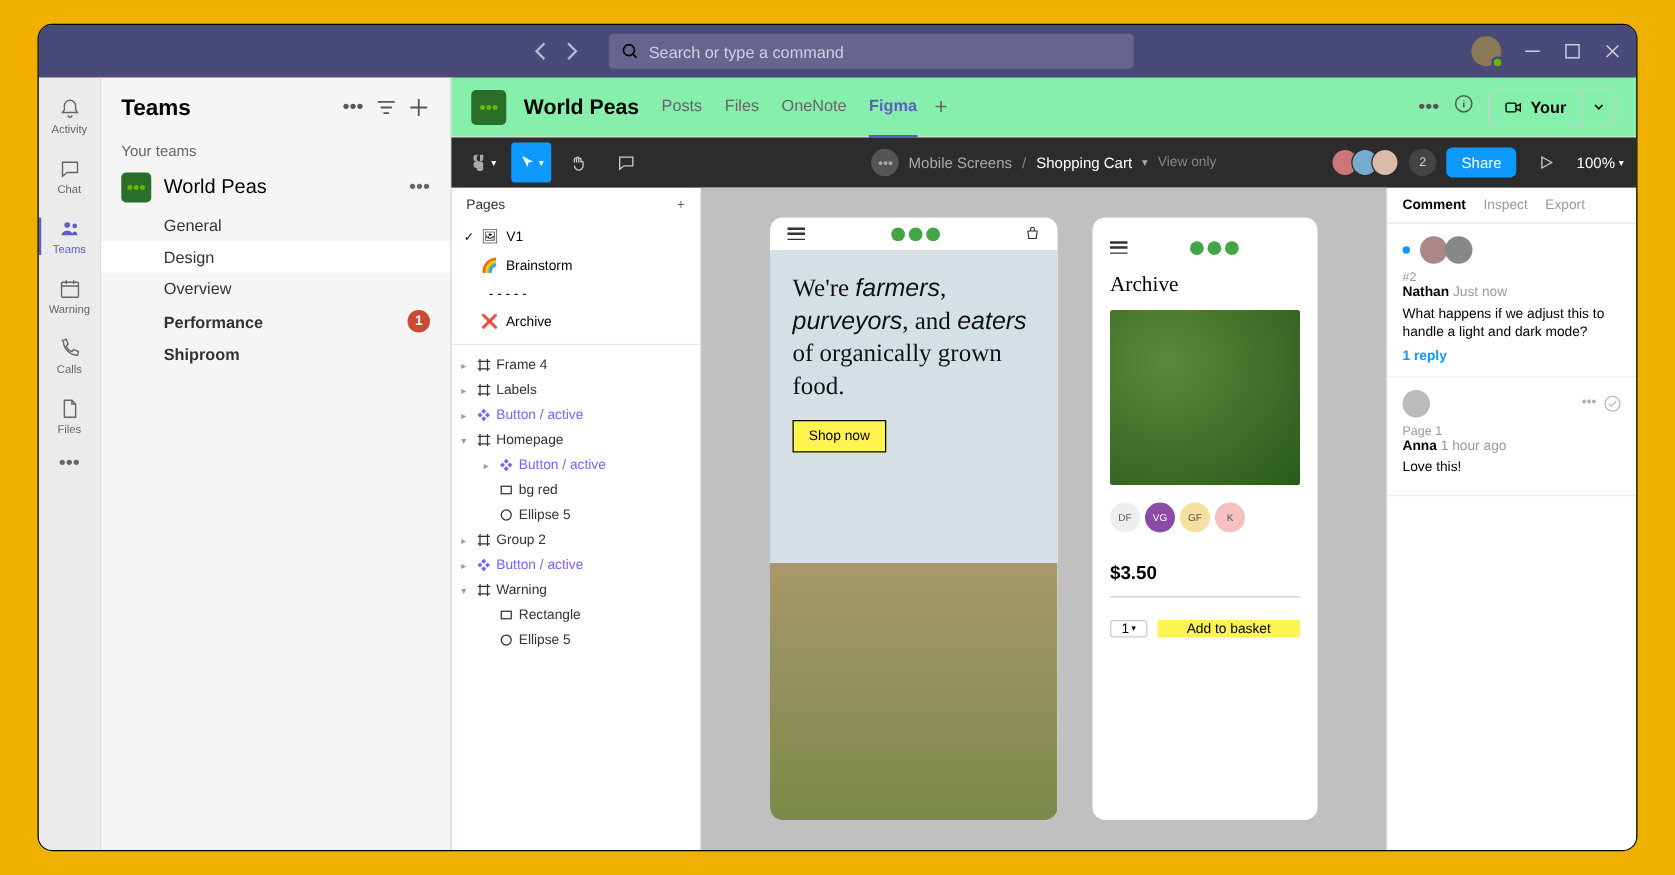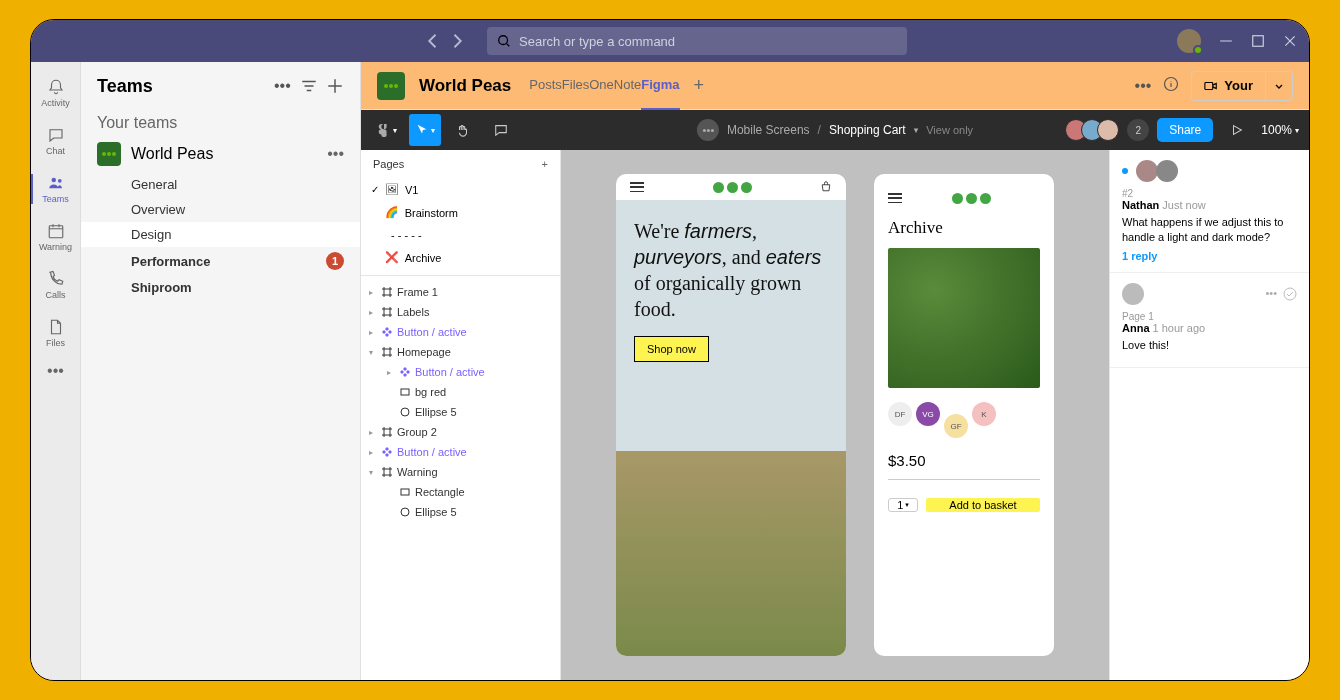--- a/index.html
+++ b/index.html
@@ -1,17 +1,17 @@
 <!DOCTYPE html>
 <html><head>
 <meta charset="utf-8">
 <style>
 * { box-sizing: border-box; margin: 0; padding: 0; font-family: -apple-system, "Segoe UI", sans-serif; }
 body { background: #f0b000; display: flex; align-items: center; justify-content: center; width: 1340px; height: 700px; overflow: hidden; }
-.app-window { width: 1280px; height: 662px; background: #fdba74; border-radius: 24px; overflow: hidden; display: flex; flex-direction: column; border: 1px solid #000; position: relative; }
+.app-window { width: 1280px; height: 662px; background: #86efac; border-radius: 12px; overflow: hidden; display: flex; flex-direction: column; border: 1px solid #000; position: relative; }
 
 
 .titlebar { height: 42px; background: #4a4a7a; display: flex; align-items: center; padding: 0 12px; gap: 8px; }
 .nav-arrows { display: flex; gap: 4px; margin-left: 380px; }
 .nav-arrow { width: 20px; height: 20px; display: flex; align-items: center; justify-content: center; color: #b8b8d0; cursor: pointer; }
 .search-wrap { flex: 0 0 420px; height: 28px; background: rgba(255,255,255,0.15); border-radius: 4px; display: flex; align-items: center; padding: 0 10px; gap: 8px; margin-left: 12px; }
 .search-wrap svg { width: 14px; height: 14px; fill: #d0d0e0; }
 .search-wrap input { flex: 1; background: transparent; border: none; color: #d0d0e0; font-size: 13px; outline: none; }
 .search-wrap input::placeholder { color: #d0d0e0; }
 .titlebar-right { margin-left: auto; display: flex; align-items: center; gap: 18px; }
@@ -29,40 +29,40 @@
 .rail-item.active::before { content: ''; position: absolute; left: 0; top: 8px; bottom: 8px; width: 2px; background: #5b5fc7; }
 .rail-item svg { width: 18px; height: 18px; }
 .rail-item span { font-size: 9px; }
 .rail-more { margin-top: 4px; color: #666; cursor: pointer; }
 
 
 .teams-side { width: 280px; background: #f5f5f5; border-right: 1px solid #e0e0e0; display: flex; flex-direction: column; }
 .teams-head { height: 48px; display: flex; align-items: center; padding: 0 16px; gap: 8px; }
 .teams-head h1 { font-size: 18px; font-weight: 700; flex: 1; }
 .teams-head .ico { width: 18px; height: 18px; color: #555; cursor: pointer; }
-.your-teams { font-size: 16px; color: #666; padding: 4px 16px; }
+.your-teams { font-size: 12px; color: #666; padding: 4px 16px; }
 .team-item { display: flex; align-items: center; padding: 6px 16px; gap: 10px; cursor: pointer; position: relative; }
 .team-logo { width: 24px; height: 24px; border-radius: 4px; background: #2a6e2a; display: flex; align-items: center; justify-content: center; }
 .team-logo .dots { display: flex; gap: 1px; }
 .team-logo .dot { width: 4px; height: 4px; border-radius: 50%; background: #6bb700; }
 .team-item .more { margin-left: auto; color: #666; }
 .channel { padding: 5px 16px 5px 50px; font-size: 13px; cursor: pointer; display: flex; align-items: center; color: #333; }
 .channel.active { background: #fff; font-weight: 400; }
 .channel.bold { font-weight: 700; }
 .badge { margin-left: auto; width: 18px; height: 18px; border-radius: 50%; background: #cc4a31; color: #fff; font-size: 11px; display: flex; align-items: center; justify-content: center; }
 
 
 .main { flex: 1; display: flex; flex-direction: column; overflow: hidden; }
 
 
 .chan-header { height: 48px; border-bottom: 1px solid #e0e0e0; display: flex; align-items: center; padding: 0 16px; gap: 14px; }
 .chan-logo { width: 28px; height: 28px; border-radius: 4px; background: #2a6e2a; display: flex; align-items: center; justify-content: center; }
 .chan-logo .dot { width: 4px; height: 4px; border-radius: 50%; background: #6bb700; }
 .chan-header h2 { font-size: 17px; font-weight: 700; }
-.chan-tabs { display: flex; margin-left: 4px; justify-content: flex-end; }
+.chan-tabs { display: flex; gap: 18px; margin-left: 4px; justify-content: flex-end; }
 .chan-tab { font-size: 13px; color: #666; cursor: pointer; height: 48px; display: flex; align-items: center; border-bottom: 2px solid transparent; }
 .chan-tab.active { color: #5b5fc7; font-weight: 600; border-bottom-color: #5b5fc7; }
 .add-tab { color: #666; cursor: pointer; font-size: 18px; }
 .chan-right { margin-left: auto; display: flex; align-items: center; gap: 12px; }
 .chan-right .ico { color: #555; cursor: pointer; }
 .meet-btn { display: flex; align-items: center; border: 1px solid #ccc; border-radius: 4px; overflow: hidden; }
 .meet-btn .main-btn { padding: 5px 12px; display: flex; align-items: center; gap: 6px; font-size: 13px; font-weight: 600; cursor: pointer; }
 .meet-btn .drop { padding: 5px 8px; border-left: 1px solid #ccc; cursor: pointer; }
 
 
@@ -111,21 +111,21 @@
 .hero { position: relative; flex: 1; background: linear-gradient(to bottom, #d5e0e5 0%, #d5e0e5 55%, #a89868 55%, #7a8a4a 100%); padding: 18px 18px; }
 .hero-text { font-family: Georgia, serif; font-size: 20px; line-height: 1.3; color: #111; }
 .hero-text em { font-style: italic; }
 .shop-btn { margin-top: 14px; background: #fdf351; border: 1.5px solid #000; padding: 6px 12px; font-size: 11px; display: inline-block; cursor: pointer; }
 .mock2 { width: 180px; background: #fff; border-radius: 10px; padding: 14px; display: flex; flex-direction: column; }
 .mock2 .mock-top { padding: 0; height: 20px; margin-bottom: 10px; }
 .lettuce-title { font-family: Georgia, serif; font-size: 17px; margin-bottom: 10px; }
 .lettuce-img { width: 100%; height: 140px; background: radial-gradient(ellipse at 30% 30%, #5a8a3a, #2a5a1a); border-radius: 2px; }
 .color-dots { display: flex; gap: 4px; margin-top: 14px; }
 .cdot { width: 24px; height: 24px; border-radius: 50%; font-size: 8px; display: flex; align-items: center; justify-content: center; color: #555; }
-.price { font-size: 15px; margin-top: 14px; border-bottom: 1px solid #ccc; padding-bottom: 10px; }
+.price { font-size: 15px; margin-top: 24px; border-bottom: 1px solid #ccc; padding-bottom: 10px; font-weight: bold; }
 .add-row { display: flex; gap: 8px; margin-top: 18px; }
 .qty { width: 30px; border: 1px solid #ccc; display: flex; align-items: center; justify-content: center; font-size: 11px; border-radius: 3px; gap: 2px; }
 .add-btn { flex: 1; background: #fdf351; font-size: 11px; display: flex; align-items: center; justify-content: center; cursor: pointer; border-radius: 2px; }
 
 
 .inspect { width: 200px; background: #fff; border-left: 1px solid #e5e5e5; display: flex; flex-direction: column; font-size: 11px; }
 .inspect-tabs { display: flex; gap: 14px; padding: 8px 12px; border-bottom: 1px solid #e5e5e5; }
 .inspect-tab { color: #999; cursor: pointer; font-size: 11px; }
 .inspect-tab.active { color: #000; font-weight: 600; }
 .search-row { display: flex; align-items: center; padding: 6px 12px; gap: 6px; border-bottom: 1px solid #e5e5e5; }
@@ -251,22 +251,22 @@
               <div class="dot"></div>
               <div class="dot"></div>
               <div class="dot"></div>
             </div>
           </div>
         <span>World Peas</span>
         <div class="more">•••</div>
       </div>
       <div id="channels">
           <div class="channel">General</div>
+          <div class="channel active">Design</div>
           <div class="channel">Overview</div>
-          <div class="channel active">Design</div>
           <div class="channel bold">Performance<div class="badge">1</div></div>
           <div class="channel bold">Shiproom</div>
         </div>
     </div>
 
     <div class="main">
 
       <div class="chan-header">
         <div class="chan-logo">
             <div class="dots" style="display:flex;gap:1px">
@@ -387,21 +387,21 @@
             </div>
           <div class="layers-divider"></div>
           <div id="layer-tree">
               <div class="layer-row indent0">
                 <span class="caret">▸</span>
                 <span class="li">
                   <svg width="10" height="10" viewBox="0 0 10 10" fill="none" stroke="currentColor">
                     <path d="M2 0v10M8 0v10M0 2h10M0 8h10"></path>
                   </svg>
                 </span>
-                <span>Frame 1</span>
+                <span>Frame 4</span>
               </div>
               <div class="layer-row indent0">
                 <span class="caret">▸</span>
                 <span class="li">
                   <svg width="10" height="10" viewBox="0 0 10 10" fill="none" stroke="currentColor">
                     <path d="M2 0v10M8 0v10M0 2h10M0 8h10"></path>
                   </svg>
                 </span>
                 <span>Labels</span>
               </div>
@@ -533,35 +533,40 @@
                   <div class="d"></div>
                   <div class="d"></div>
                 </div>
               <span></span>
             </div>
             <div class="lettuce-title">Archive</div>
             <div class="lettuce-img"></div>
             <div class="color-dots" id="swatches">
                 <div class="cdot" style="background: rgb(238, 238, 238);">DF</div>
                 <div class="cdot" style="background: rgb(138, 74, 168); color: rgb(255, 255, 255);">VG</div>
-                <div class="cdot" style="background: rgb(245, 224, 160); margin-top: 12px;">GF</div>
+                <div class="cdot" style="background: rgb(245, 224, 160);">GF</div>
                 <div class="cdot" style="background: rgb(245, 192, 192);">K</div>
               </div>
             <div class="price">$3.50</div>
             <div class="add-row">
               <div class="qty">
                   <span>1</span>
                   <span style="font-size:7px">▾</span>
                 </div>
               <div class="add-btn">Add to basket</div>
             </div>
           </div>
         </div>
 
         <div class="inspect">
+          <div class="inspect-tabs">
+            <div class="inspect-tab active">Comment</div>
+            <div class="inspect-tab">Inspect</div>
+            <div class="inspect-tab">Export</div>
+          </div>
           <div id="comments">
               <div class="comment">
                 <div class="comment-head">
                   <div class="unread-dot"></div>
                   <div class="av" style="background:#a88"></div>
                   <div class="av" style="background:#888;margin-left:-8px"></div>
                 </div>
                 <div class="c-num">#2</div>
                 <div><span class="c-name">Nathan</span> <span class="c-time">Just now</span></div>
                 <div class="c-body">What happens if we adjust this to handle a light and dark mode?</div>

